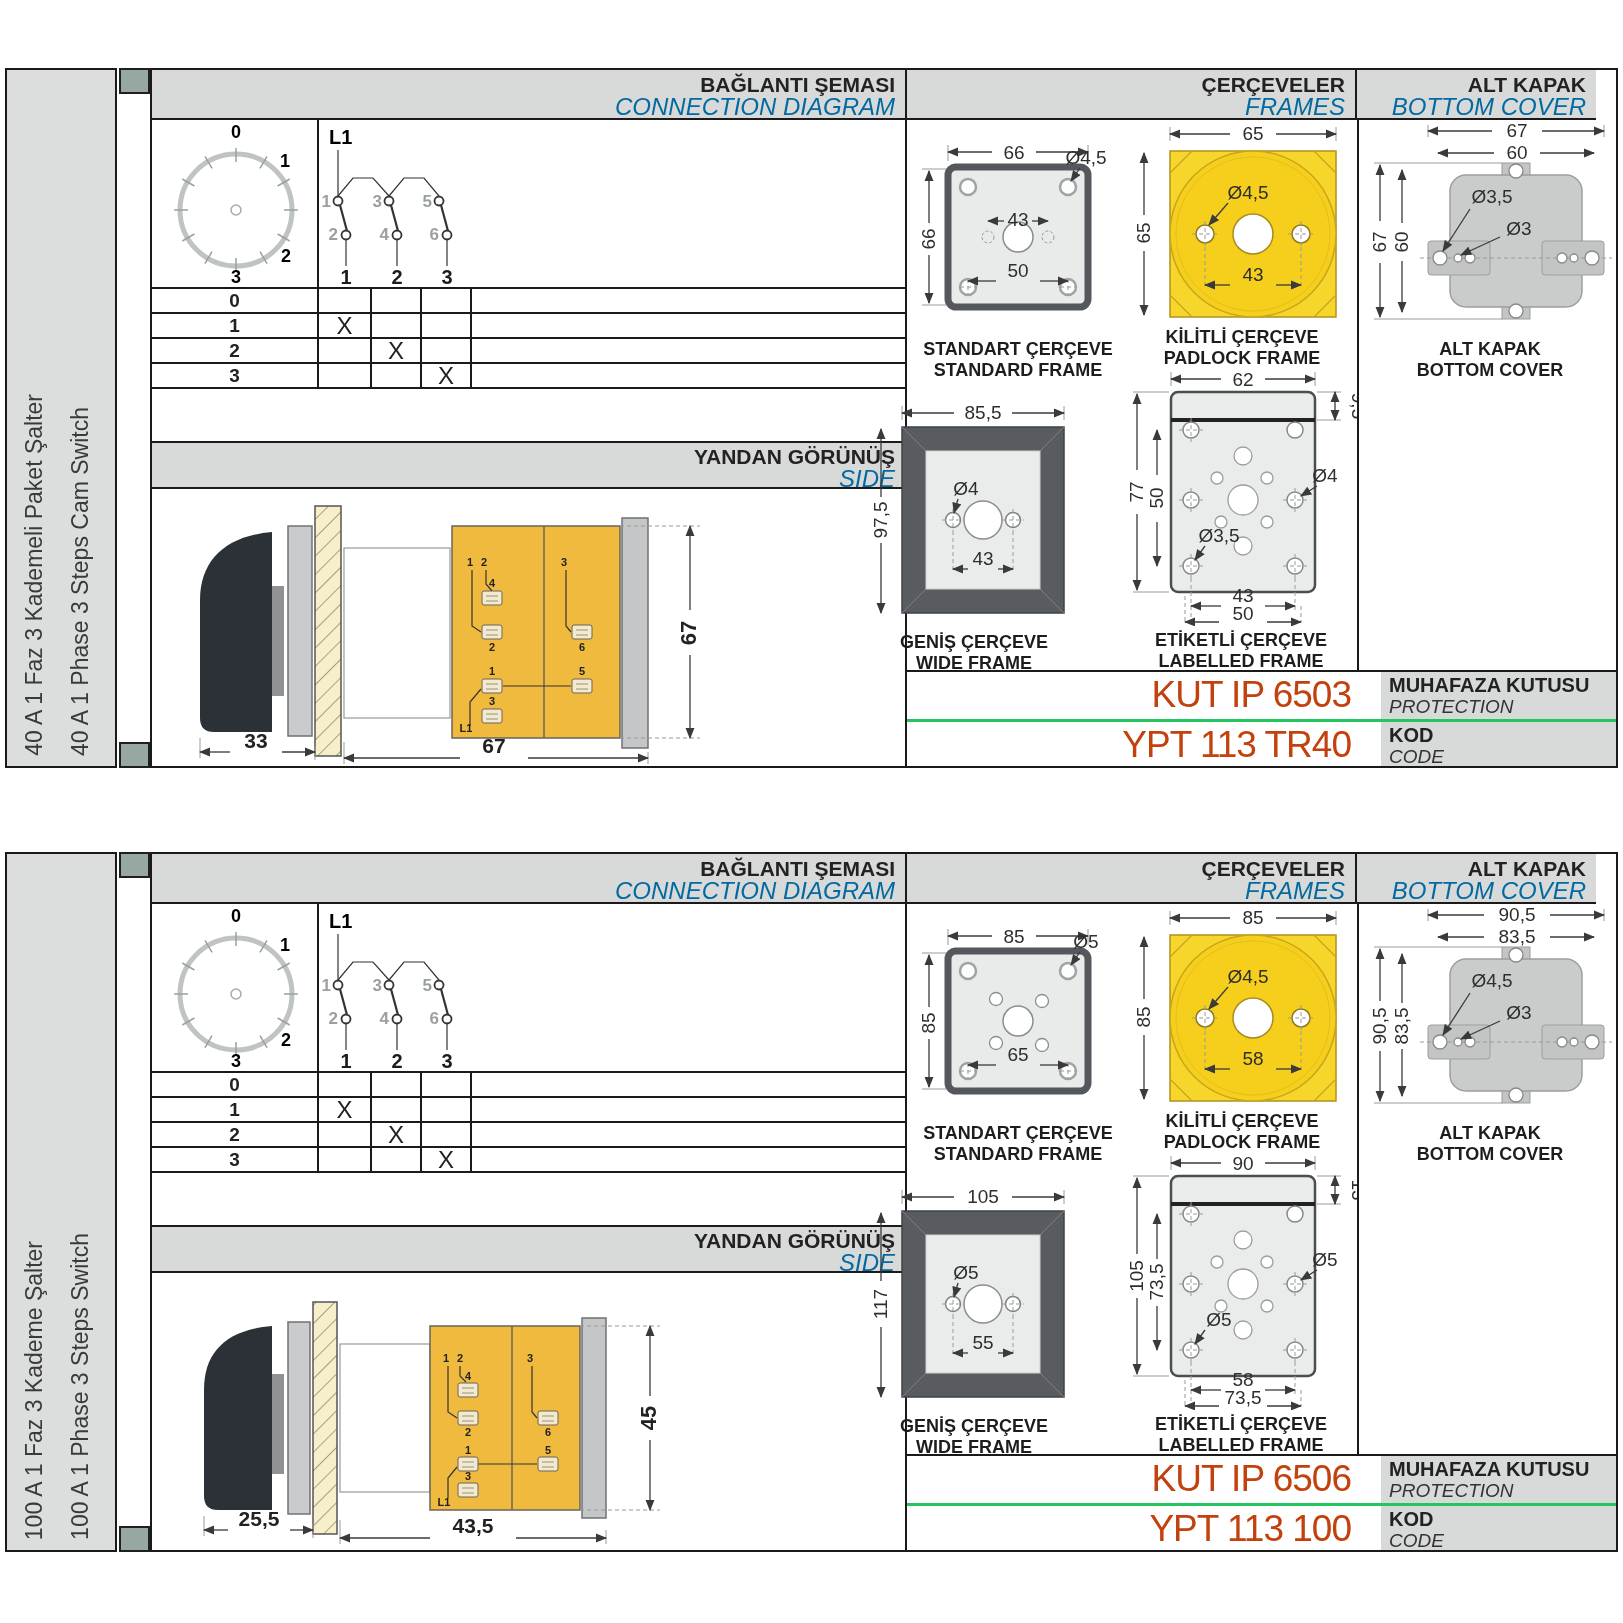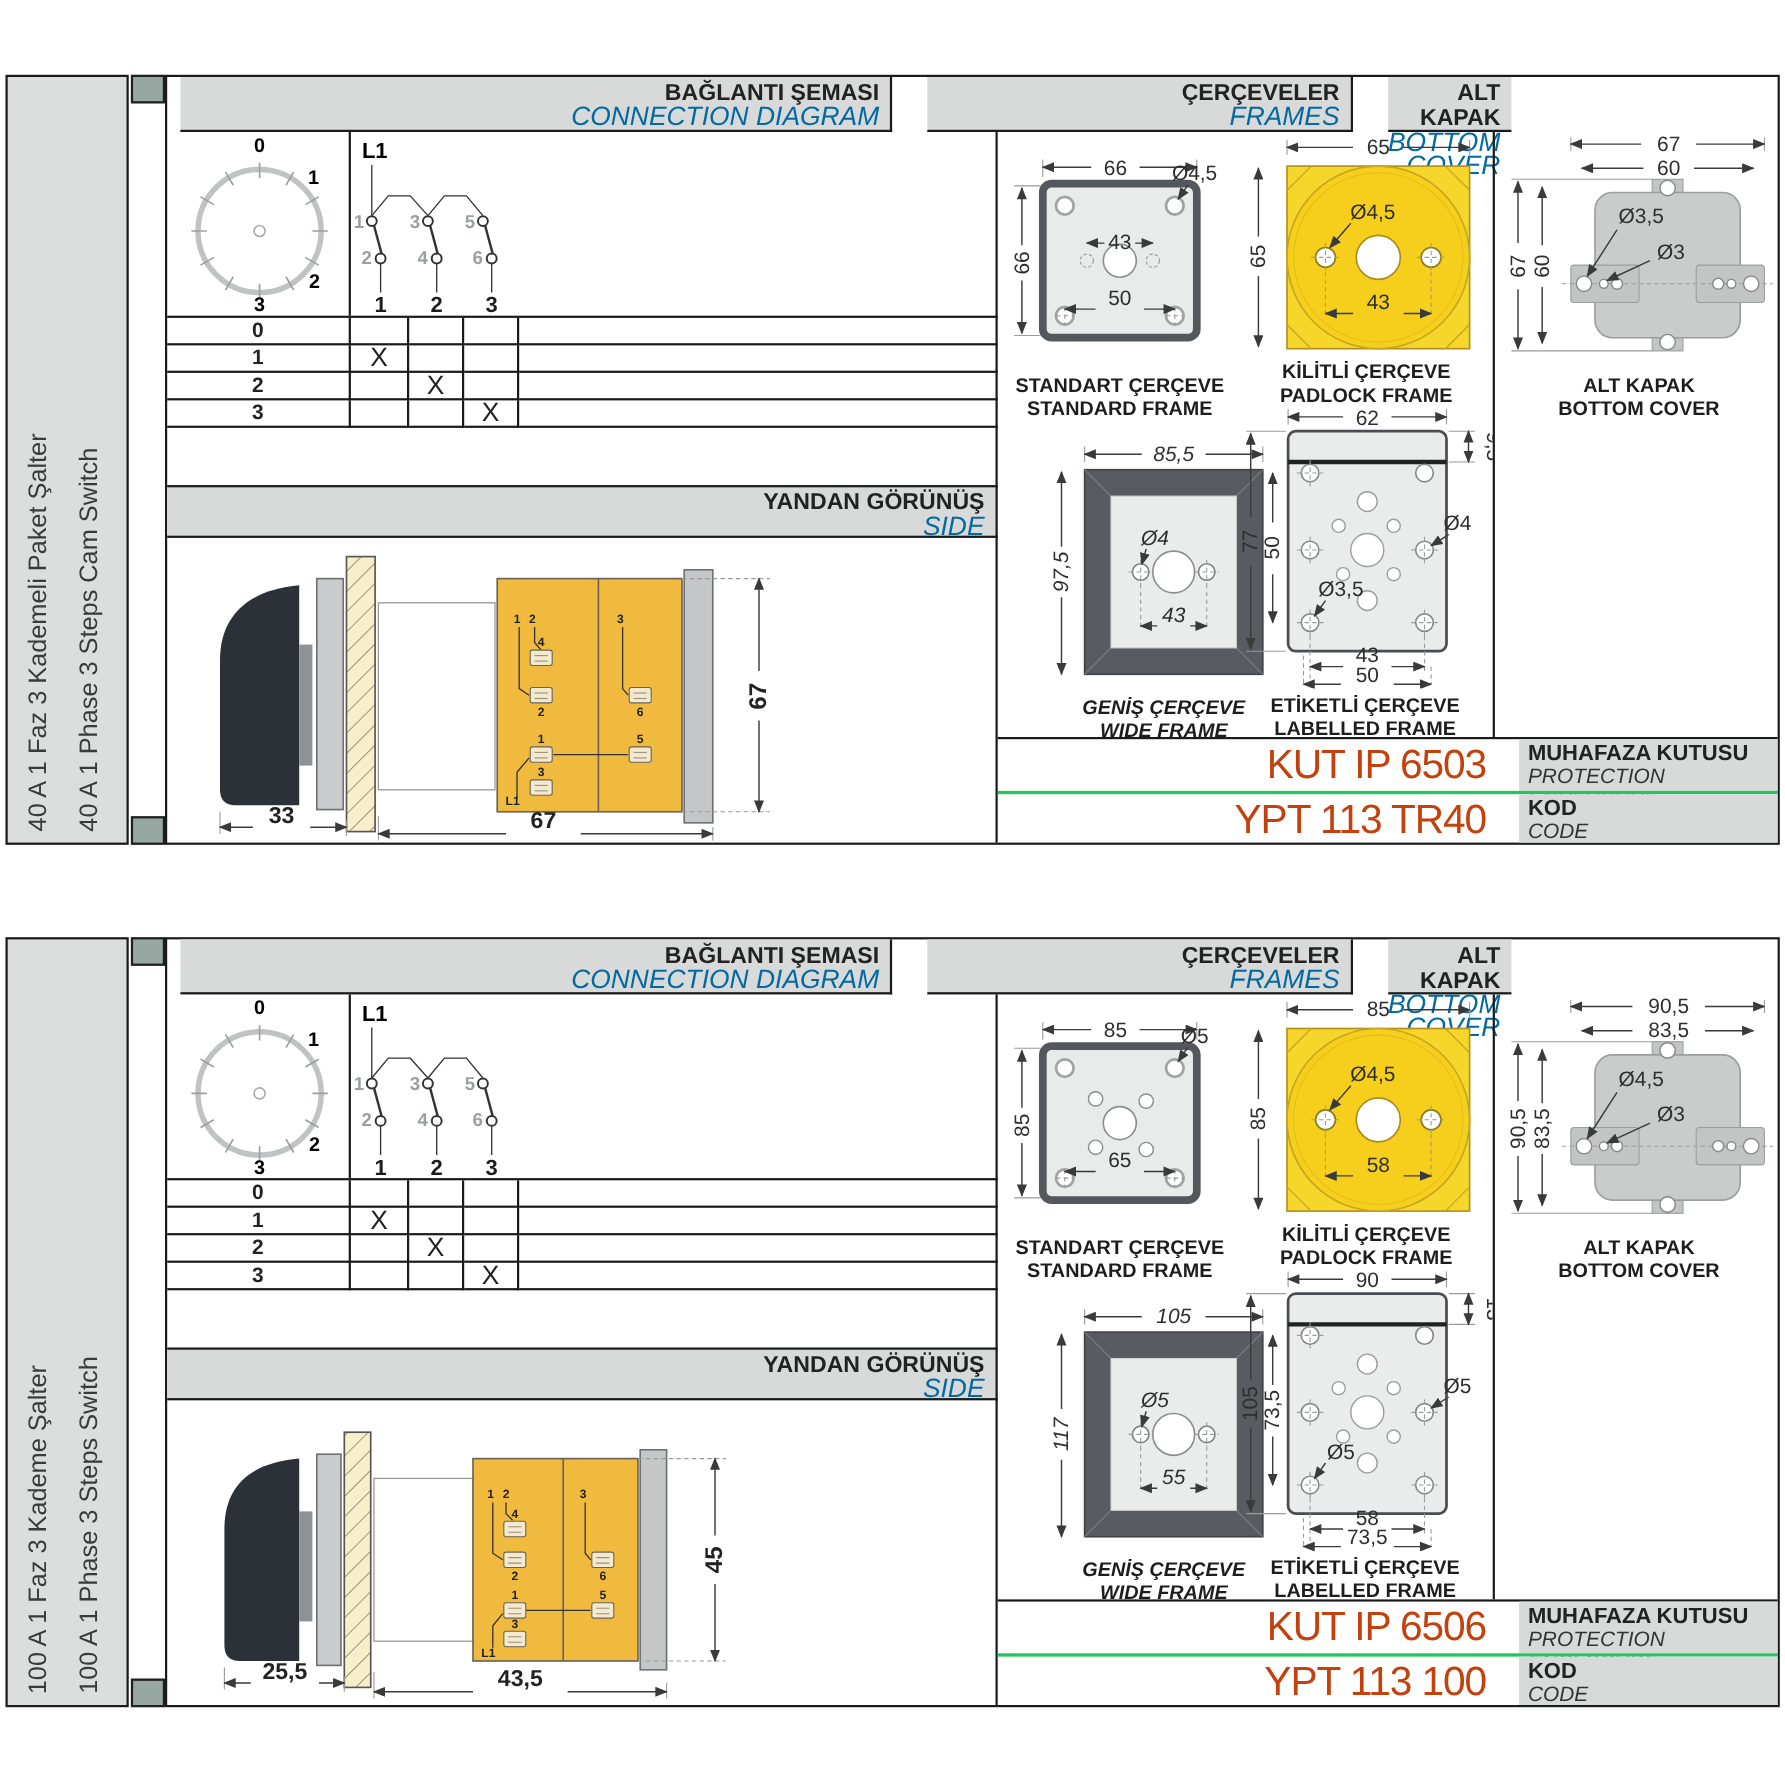--- a/index.html
+++ b/index.html
@@ -8,21 +8,21 @@
   .section{position:absolute;left:0;width:1623px;height:700px;}
   #sec0{top:68px;} #sec1{top:852px;}
 
   .side-bar{position:absolute;left:5px;top:0;width:112px;height:100%;background:#dcdddd;border:2px solid #1a1a1a;box-sizing:border-box;}
   .vlabel{position:absolute;bottom:10px;writing-mode:vertical-rl;transform:rotate(180deg);font-size:23px;color:#3a3a3a;white-space:nowrap;}
   .vlabel.l1{left:14px;} .vlabel.l2{left:60px;}
   .corner-sq{position:absolute;left:119px;width:31px;height:26px;background:#97a7a1;border:2px solid #1f1f1f;box-sizing:border-box;}
   .corner-sq.top{top:0;} .corner-sq.bot{bottom:0;}
 
   .panel{position:absolute;left:150px;top:0;width:1468px;height:700px;border:2px solid #1a1a1a;box-sizing:border-box;background:#fff;}
-  .hband{position:absolute;top:0;left:12px;width:1210px;height:50px;display:flex;gap:32px;}
+  .hband{position:absolute;top:0;left:0;width:1444px;height:50px;display:flex;}
   .hcell{background:#d8d9d9;border-bottom:2px solid #1a1a1a;box-sizing:border-box;text-align:right;padding:3px 10px 0 0;}
   .hcell.c1{width:755px;border-right:2px solid #1a1a1a;}
   .hcell.c2{width:450px;border-right:2px solid #1a1a1a;}
   .hcell.c3{flex:1;}
   .htr{font-weight:bold;font-size:21px;line-height:23px;}
   .hen{font-style:italic;font-size:24px;line-height:21px;color:#0369a1;}
 
   .diag{position:absolute;top:50px;left:0;width:755px;height:169px;border-bottom:2px solid #1a1a1a;box-sizing:border-box;}
   .dialbox{position:absolute;left:0;top:0;width:167px;height:167px;border-right:2px solid #1a1a1a;box-sizing:border-box;}
   .circ{position:absolute;left:169px;top:0;}
@@ -37,21 +37,21 @@
   .sview{position:absolute;left:8px;top:420px;}
 
   .vdiv{position:absolute;width:2px;background:#1a1a1a;}
   .vdiv.d1{left:753px;top:50px;height:646px;}
   .vdiv.d2{left:1205px;top:50px;height:550px;}
 
   .fblock{position:absolute;text-align:center;}
   .fblock .cap{font-weight:bold;font-size:18px;line-height:21px;color:#1d1d1d;}
   .fb-std{left:760px;top:53px;width:212px;margin-top:16px;}
   .fb-pad{left:978px;top:53px;width:224px;}
-  .fb-wide{left:800px;top:333px;width:212px;font-style:italic;}
+  .fb-wide{left:716px;top:333px;width:212px;}
   .fb-lab{left:973px;top:300px;width:232px;}
   .fb-cov{left:1212px;top:53px;width:252px;}
 
   .code-row{position:absolute;left:755px;width:709px;display:flex;}
   .code-row.r1{top:600px;height:49px;border-top:2px solid #1a1a1a;box-sizing:border-box;}
   .code-row.r2{top:649px;height:47px;border-top:3px solid #22c55e;box-sizing:border-box;}
   .code-val{width:450px;text-align:right;padding-right:6px;font-size:37px;letter-spacing:-1px;line-height:45px;color:#c2410c;box-sizing:border-box;white-space:nowrap;}
   .code-lab{flex:1;background:#d8d9d9;padding:2px 4px 0 8px;margin-left:24px;}
   .clt{font-weight:bold;font-size:20px;line-height:22px;}
   .cle{font-style:italic;font-size:19px;line-height:21px;color:#333;}

